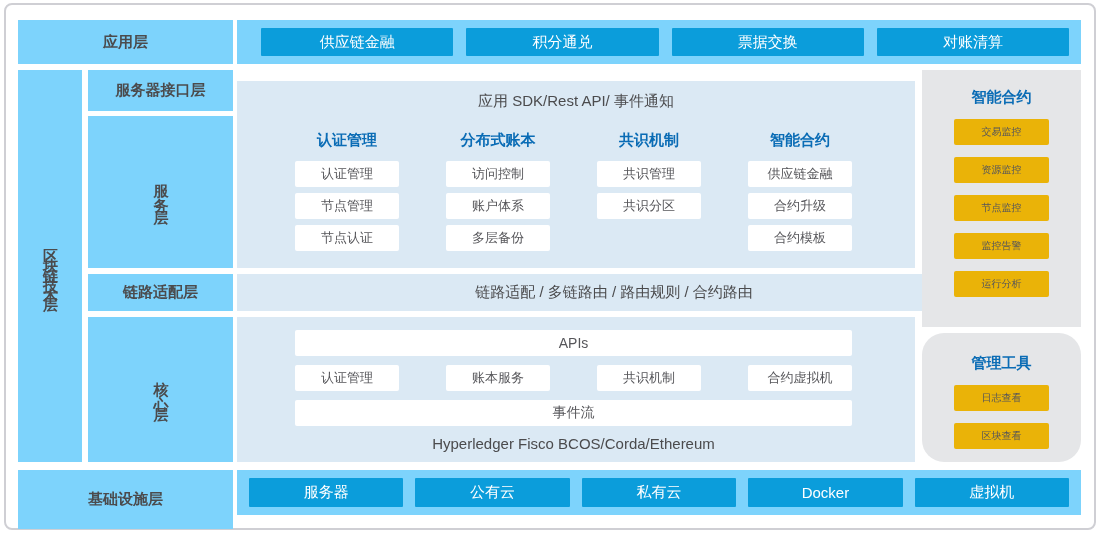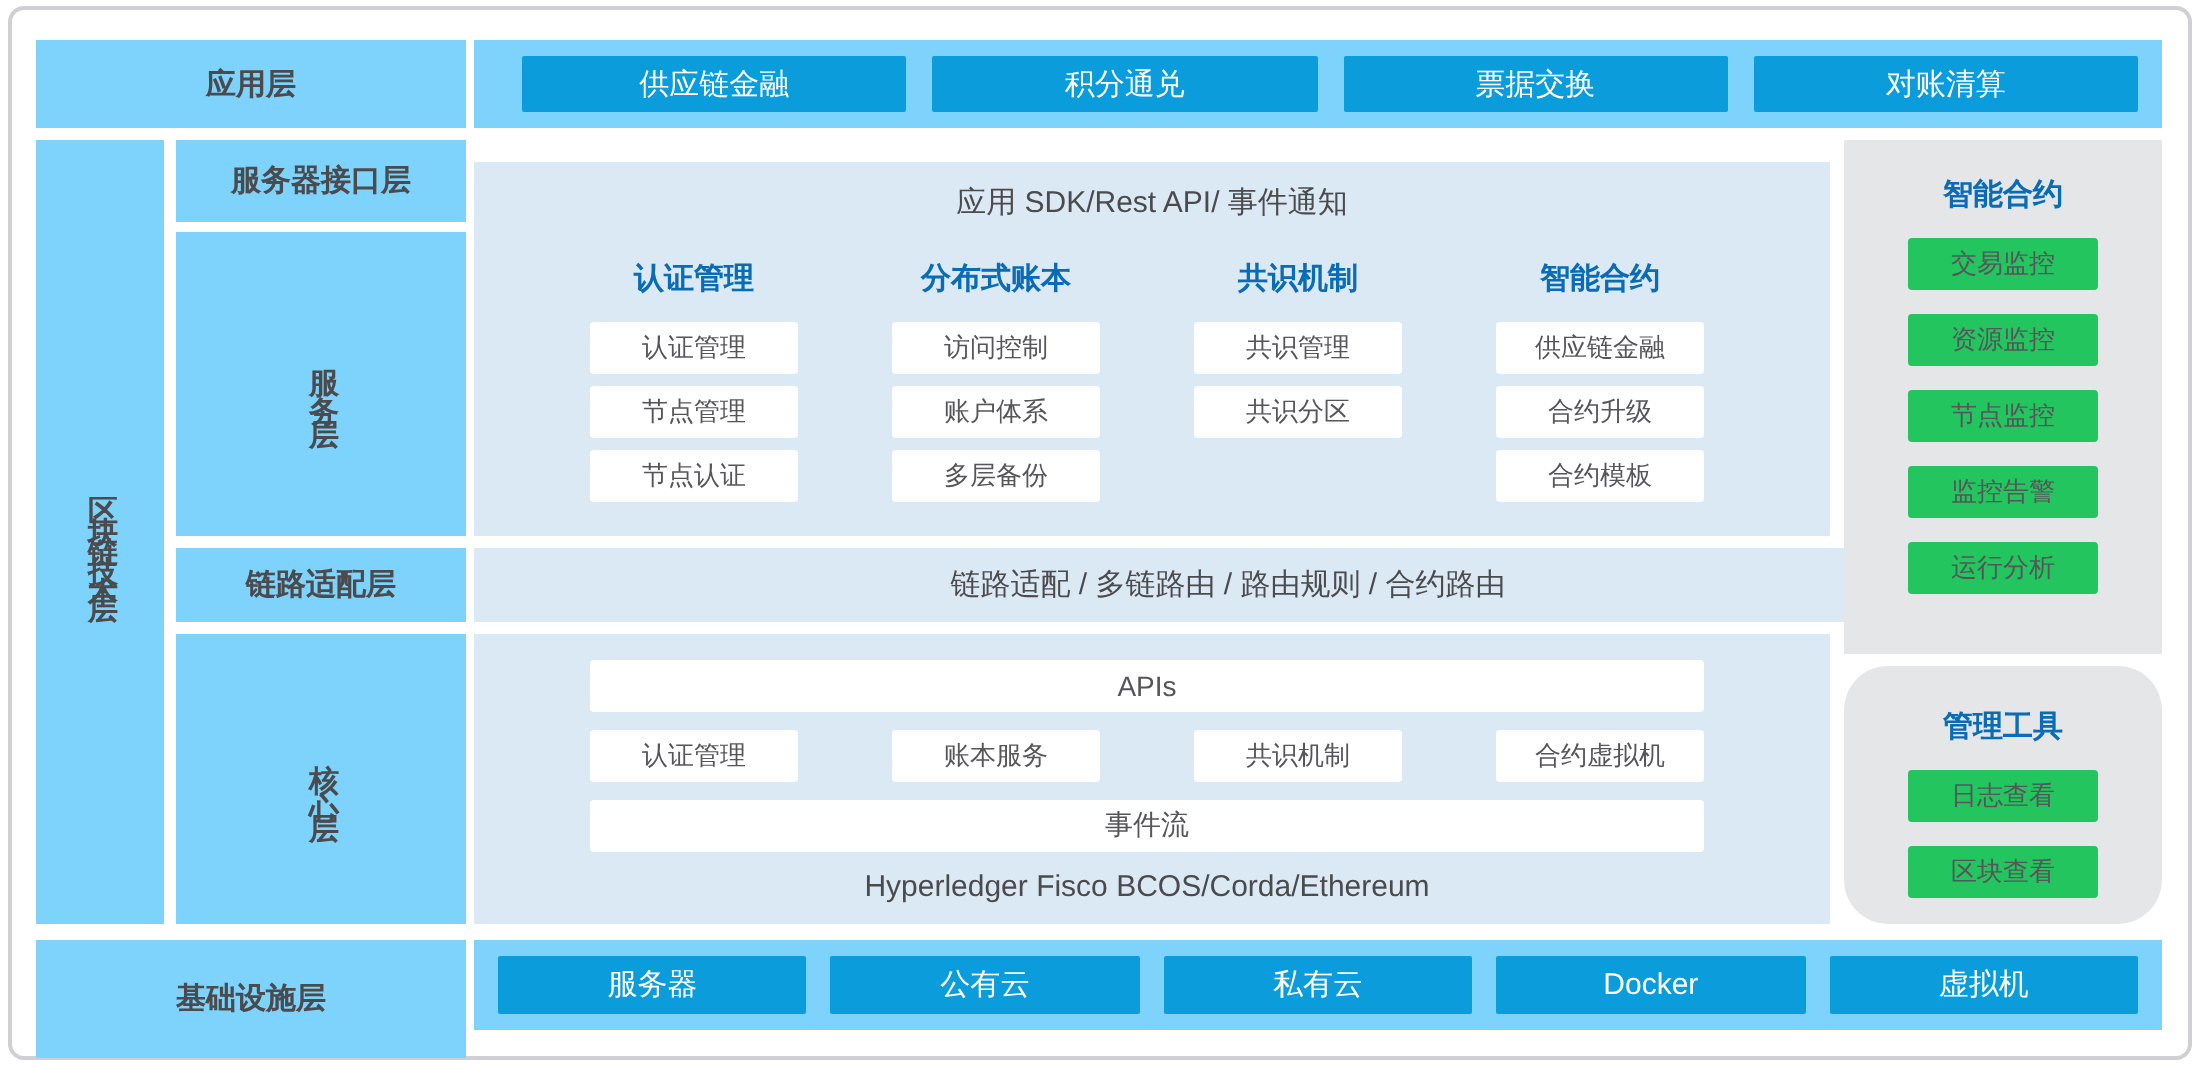--- a/index.html
+++ b/index.html
@@ -40,22 +40,22 @@
   .panel-core{padding:13px 63px 0 58px;}
   .wide-box{width:100%;height:26px;background:#fff;border-radius:2px;
     display:flex;align-items:center;justify-content:center;font-size:14px;color:#56565a;}
   .core-grid{display:grid;grid-template-columns:repeat(4,1fr);column-gap:47px;margin-top:9px;}
   .core-grid .item-box{margin-bottom:0;}
   .core-ev{margin-top:9px;}
   .core-caption{margin-top:9px;text-align:center;font-size:15px;color:#4b4b4d;}
 
   .side-panel{display:flex;flex-direction:column;align-items:center;}
   .side-title{font-size:15px;font-weight:700;color:#0a6cb5;}
-  .side-box{width:95px;height:26px;background:#22c55e;border-radius:2px;
-    display:flex;align-items:center;justify-content:center;font-size:13px;color:#56565a;}
+  .side-box{width:95px;height:26px;background:#eab308;border-radius:2px;
+    display:flex;align-items:center;justify-content:center;font-size:10px;color:#56565a;}
   .pm .side-title{margin-top:18px;}
   .pm .side-box{margin-top:12px;}
   .pm .side-box:first-of-type{margin-top:14px;}
   .pt .side-title{margin-top:21px;}
   .pt .side-box{margin-top:12px;}
   .pt .side-box:first-of-type{margin-top:11px;}
 </style>
 </head>
 <body>
 

